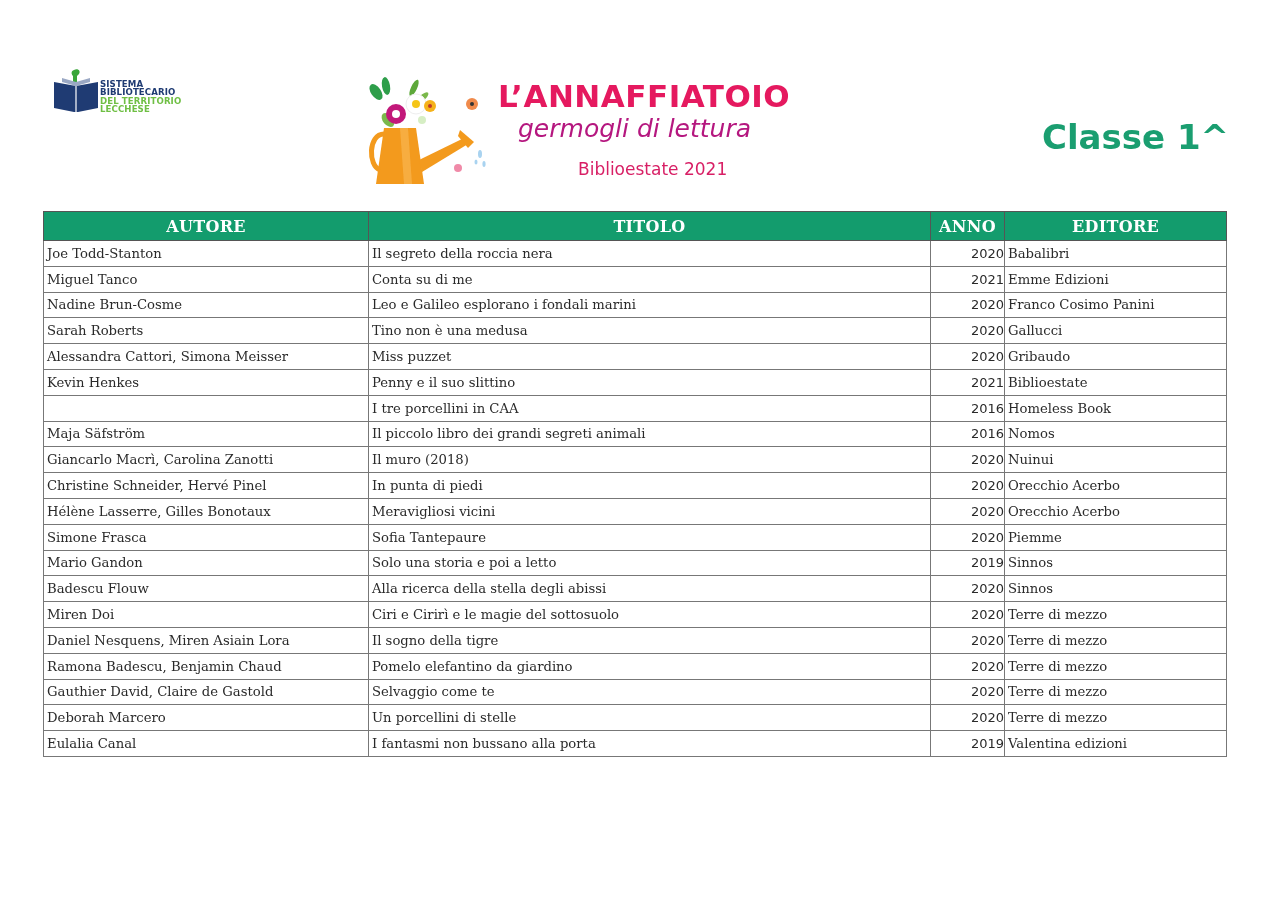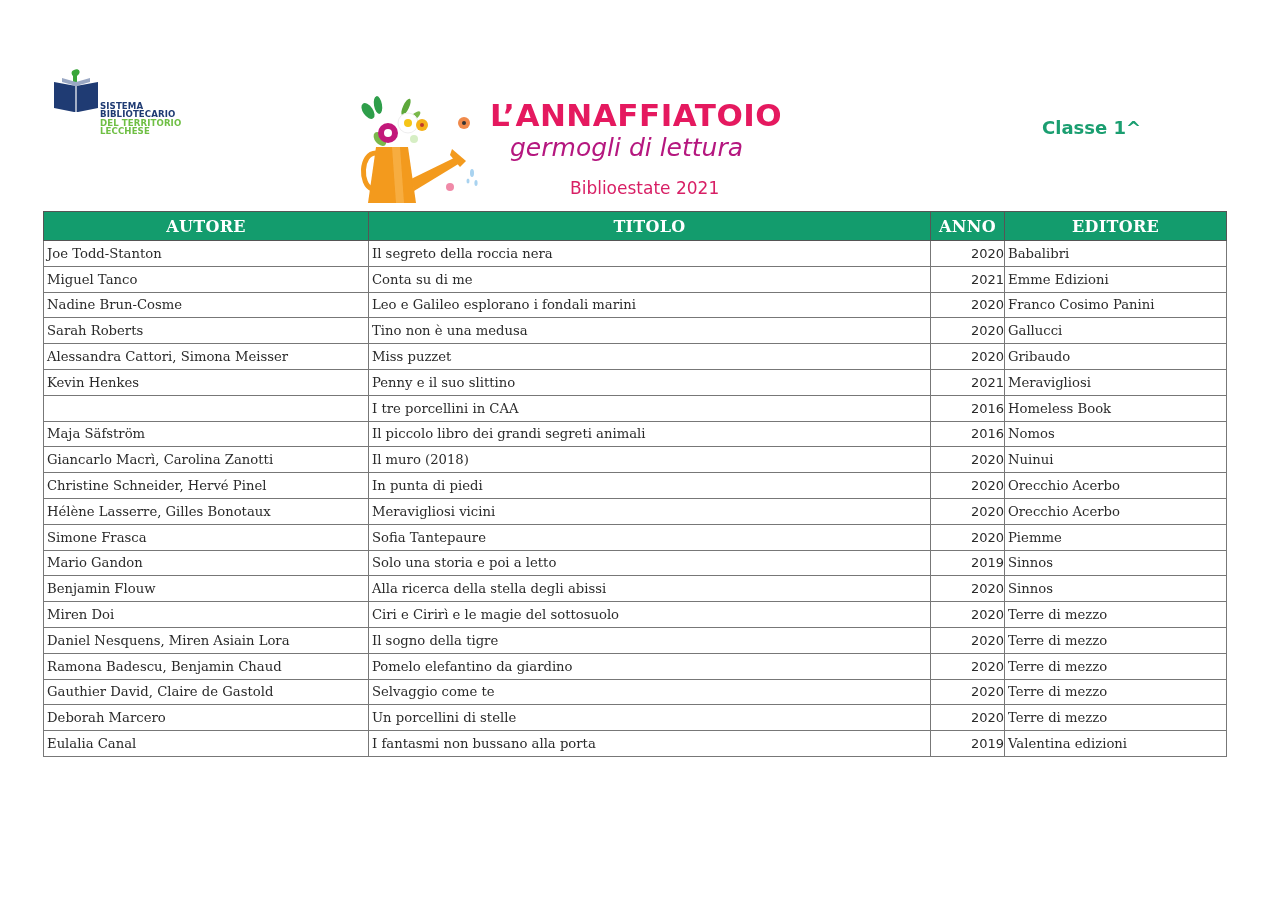--- a/index.html
+++ b/index.html
@@ -3,38 +3,38 @@
 <meta charset="utf-8">
 <style>
   html, body { margin: 0; padding: 0; background: #ffffff; }
   body { width: 1280px; height: 904px; position: relative; overflow: hidden;
          font-family: "DejaVu Serif", "Liberation Serif", serif; color: #222; }
 
   
   .lib-logo { position: absolute; left: 54px; top: 68px; width: 140px; height: 50px; }
   .lib-logo svg { position: absolute; left: 0; top: 0; }
   .lib-text { position: absolute; left: 46px; top: 12px; font-family: "DejaVu Sans", "Liberation Sans", sans-serif;
-              font-size: 8.6px; line-height: 8.4px; font-weight: bold; letter-spacing: 0.1px; margin-top: 22px; }
+              font-size: 8.6px; line-height: 8.4px; font-weight: bold; letter-spacing: 0.1px; }
   .lib-text .l1, .lib-text .l2 { color: #1f3b73; }
   .lib-text .l3, .lib-text .l4 { color: #6fbf44; }
   .lib-text div { white-space: nowrap; }
 
   
-  .event-logo { position: absolute; left: 356px; top: 76px; width: 460px; height: 112px; margin-top: 19px; }
+  .event-logo { position: absolute; left: 364px; top: 76px; width: 460px; height: 112px; }
   .event-logo .can { position: absolute; left: 0; top: 0; }
   .event-title { position: absolute; left: 134px; top: 2px; font-family: "DejaVu Sans", "Liberation Sans", sans-serif;
                  font-weight: bold; font-size: 31px; color: #e5195f; letter-spacing: 0.5px; white-space: nowrap; }
   .event-sub { position: absolute; left: 154px; top: 38px; font-family: "DejaVu Sans", "Liberation Sans", sans-serif;
                font-style: italic; font-size: 25px; color: #b5177f; white-space: nowrap; text-align: center; }
   .event-year { position: absolute; left: 214px; top: 83px; font-family: "DejaVu Sans", "Liberation Sans", sans-serif;
                 font-size: 17px; color: #d81f65; white-space: nowrap; }
 
   
   .class-label { position: absolute; left: 1042px; top: 117px; font-family: "DejaVu Sans", "Liberation Sans", sans-serif;
-                 font-weight: bold; font-size: 18px; color: #1a9e70; white-space: nowrap; text-align: center; }
+                 font-weight: bold; font-size: 34px; color: #1a9e70; white-space: nowrap; text-align: center; }
 
   
   table.books { position: absolute; left: 43px; top: 211px; width: 1183px; border-collapse: collapse; table-layout: fixed; }
   table.books th { background: #139c6d; color: #ffffff; font-weight: bold; font-size: 16px; height: 28px;
                    border: 1px solid #555; text-align: center; padding: 0; letter-spacing: 0.3px;
                    font-family: "DejaVu Serif", "Liberation Serif", serif; }
   table.books td { height: 24.8px; border: 1px solid #777; font-size: 13.2px; padding: 0 0 0 3px; white-space: nowrap;
                    overflow: hidden; color: #2a2a2a; font-family: "DejaVu Serif", "Liberation Serif", serif; }
   table.books td.year { font-family: "DejaVu Sans", "Liberation Sans", sans-serif; font-size: 13px; text-align: right; }
   col.c-autore { width: 325px; }
@@ -142,21 +142,21 @@
     <tr>
         <td>Alessandra Cattori, Simona Meisser</td>
         <td>Miss puzzet</td>
         <td class="year">2020</td>
         <td>Gribaudo</td>
       </tr>
     <tr>
         <td>Kevin Henkes</td>
         <td>Penny e il suo slittino</td>
         <td class="year">2021</td>
-        <td>Meravigliosi</td>
+        <td>Biblioestate</td>
       </tr>
     <tr>
         <td></td>
         <td>I tre porcellini in CAA</td>
         <td class="year">2016</td>
         <td>Homeless Book</td>
       </tr>
     <tr>
         <td>Maja Säfström</td>
         <td>Il piccolo libro dei grandi segreti animali</td>
@@ -187,21 +187,21 @@
         <td class="year">2020</td>
         <td>Piemme</td>
       </tr>
     <tr>
         <td>Mario Gandon</td>
         <td>Solo una storia e poi a letto</td>
         <td class="year">2019</td>
         <td>Sinnos</td>
       </tr>
     <tr>
-        <td>Benjamin Flouw</td>
+        <td>Badescu Flouw</td>
         <td>Alla ricerca della stella degli abissi</td>
         <td class="year">2020</td>
         <td>Sinnos</td>
       </tr>
     <tr>
         <td>Miren Doi</td>
         <td>Ciri e Cirirì e le magie del sottosuolo</td>
         <td class="year">2020</td>
         <td>Terre di mezzo</td>
       </tr>

